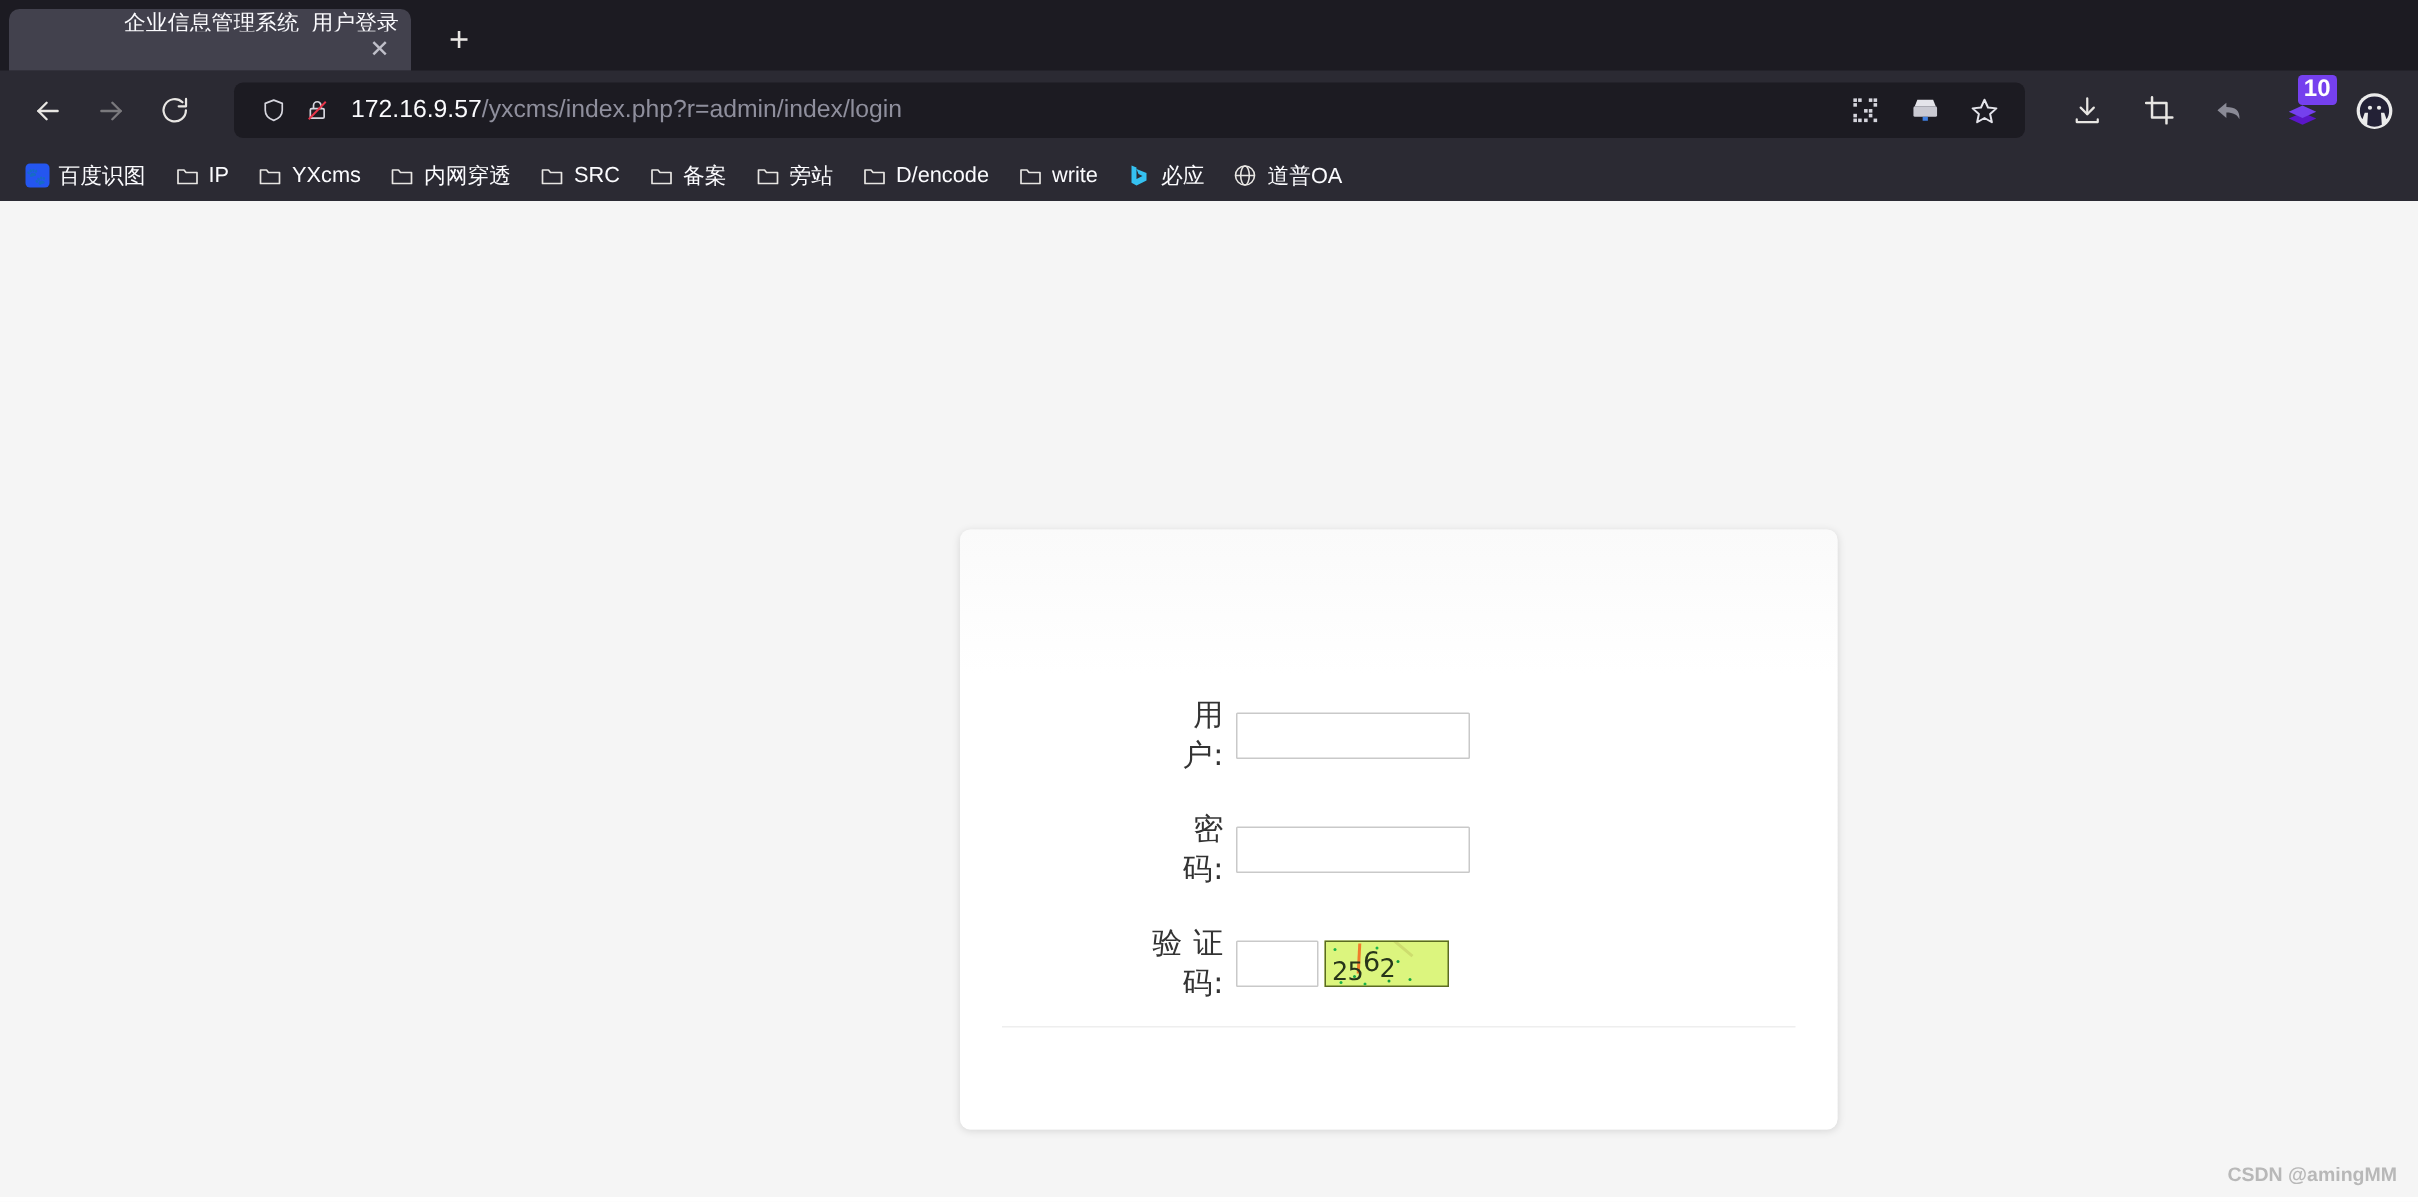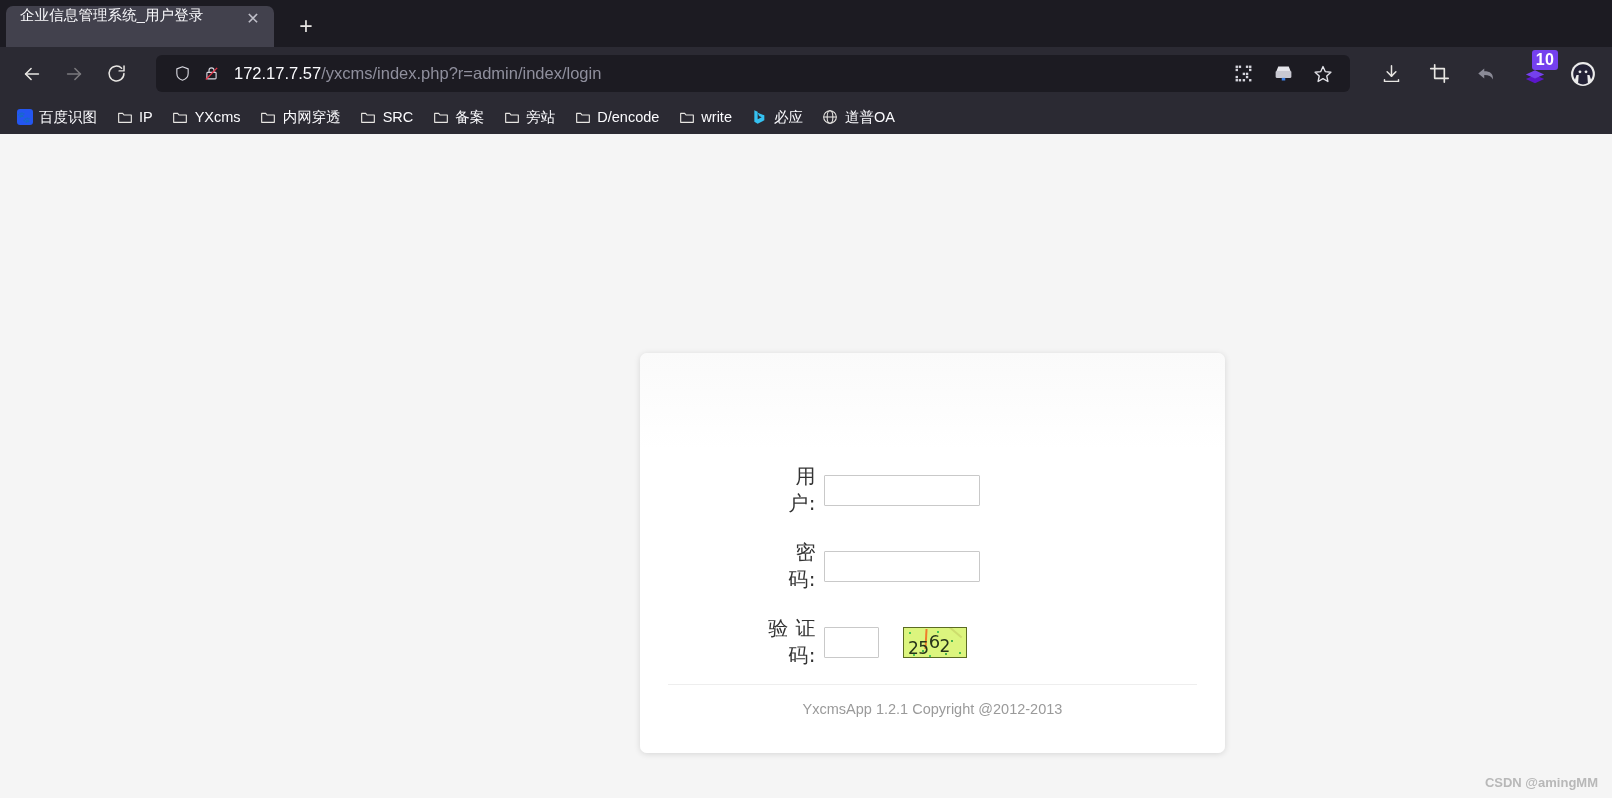--- a/index.html
+++ b/index.html
@@ -26,23 +26,24 @@
     padding-left: 6px;
     background: #1c1b22;
   }
   .tab {
     height: 41px;
     min-width: 268px;
     max-width: 268px;
     background: #42414d;
     border-radius: 7px 7px 0 0;
     display: flex;
-    align-items: flex-start;
+    align-items: flex-end;
     padding: 0 8px 0 14px;
     position: relative;
+    flex-direction: column;
   }
   .tab-title {
     flex: 1;
     color: #fbfbfe;
     font-size: 14.5px;
     white-space: nowrap;
     overflow: hidden;
     text-overflow: ellipsis;
     letter-spacing: 0.1px;
   }
@@ -268,23 +269,23 @@
     background: #ffffff;
     border-radius: 1px;
     outline: none;
     font-size: 14px;
     padding: 0 5px;
     font-family: "Liberation Sans", sans-serif;
   }
   .f-input.captcha-input { width: 55px; }
 
   .captcha-img {
-    width: 64px;
+    width: 83px;
     height: 31px;
-    margin-left: 24px;
+    margin-left: 4px;
     border: 1px solid #5b6b22;
     background: #dcf57e;
     position: relative;
     overflow: hidden;
     flex-shrink: 0;
   }
   .captcha-text {
     position: absolute;
     left: 4px;
     top: 3px;
@@ -389,21 +390,21 @@
           <path d="M12 2.5 L20 5.5 V12 c0 5-3.5 8-8 9.5 C7.5 20 4 17 4 12 V5.5 Z"></path>
         </svg>
       </span>
       <span class="url-icon">
         <svg width="17" height="17" viewBox="0 0 24 24" fill="none" stroke="#d6d6de" stroke-width="1.6">
           <rect x="5.5" y="10.5" width="13" height="9" rx="1.2"></rect>
           <path d="M8.5 10.5 V7.5 a3.5 3.5 0 0 1 7 0 V10.5"></path>
           <line x1="4" y1="20.5" x2="20" y2="4" stroke="#e8354a" stroke-width="1.8"></line>
         </svg>
       </span>
-      <span class="url-text"><span class="host">172.17.7.57</span><span>/yxcms/index.php?r=admin/index/login</span></span>
+      <span class="url-text"><span class="host">172.16.9.57</span><span>/yxcms/index.php?r=admin/index/login</span></span>
       <span class="url-right">
         <span class="url-action">
           <svg width="19" height="19" viewBox="0 0 24 24" fill="#d6d6de">
             <rect x="2" y="2" width="3" height="3"></rect>
               <rect x="6" y="2" width="3" height="3"></rect>
               <rect x="2" y="6" width="3" height="3"></rect>
             <rect x="15" y="2" width="3" height="3"></rect>
               <rect x="19" y="2" width="3" height="3"></rect>
               <rect x="19" y="6" width="3" height="3"></rect>
             <rect x="2" y="15" width="3" height="3"></rect>
@@ -603,17 +604,16 @@
           <span style="position:absolute; left:21px; top:1px; width:2px; height:20px; background:#f07c2b; transform:rotate(3deg);"></span>
           <span style="position:absolute; left:40px; top:2px; width:20px; height:2px; background:#cddd6e; transform:rotate(40deg);"></span>
           <span class="captcha-text"><span>2</span><span>5</span><span>6</span><span>2</span></span>
         </span>
       </div>
     </div>
 
 
     <div class="card-divider"></div>
 
-    <div class="card-footer">YxcmsApp 1.2.1 Copyright @2012-2013</div>
   </div>
 
   <div class="watermark">CSDN @amingMM</div>
 </div>
 
 </body></html>

